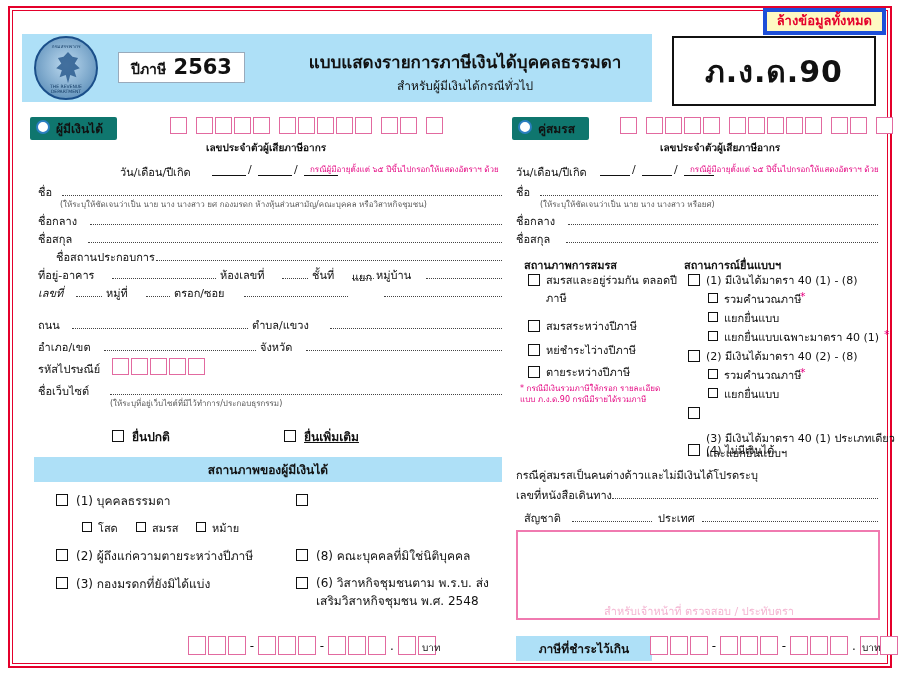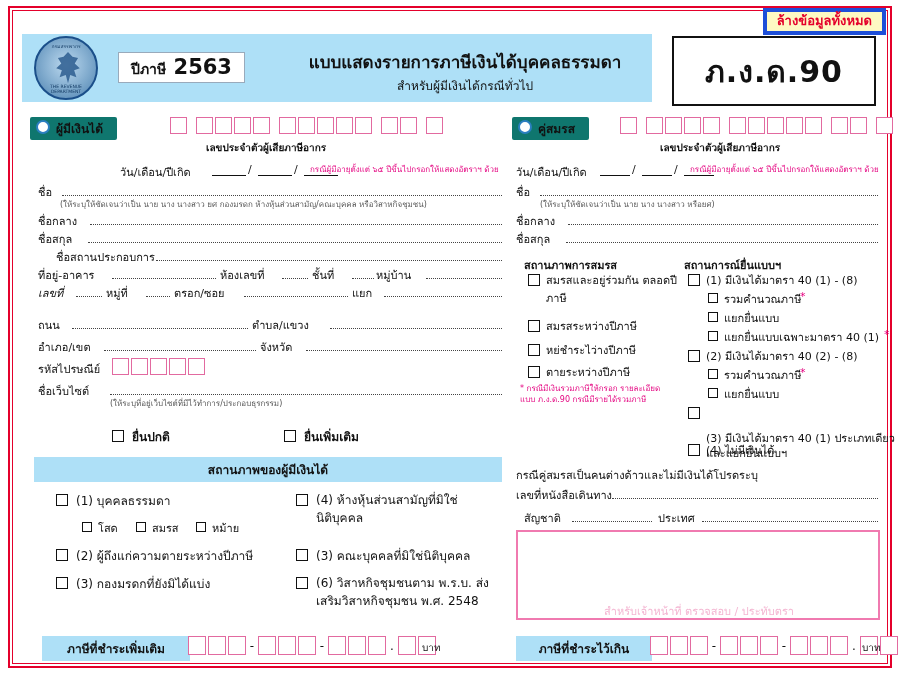--- a/index.html
+++ b/index.html
@@ -227,21 +227,21 @@
   <div class="dline" style="left:352px;top:278px;width:22px;"></div>
   <div class="lbl" style="left:376px;top:266px;">หมู่บ้าน</div>
   <div class="dline" style="left:426px;top:278px;width:76px;"></div>
 
   <div class="lbl" style="left:38px;top:284px;font-style:italic;">เลขที่</div>
   <div class="dline" style="left:76px;top:296px;width:26px;"></div>
   <div class="lbl" style="left:106px;top:284px;">หมู่ที่</div>
   <div class="dline" style="left:146px;top:296px;width:24px;"></div>
   <div class="lbl" style="left:174px;top:284px;">ตรอก/ซอย</div>
   <div class="dline" style="left:244px;top:296px;width:104px;"></div>
-  <div class="lbl" style="left:352px;top:284px;">แยก</div>
+  <div class="lbl" style="left:352px;top:268px;">แยก</div>
   <div class="dline" style="left:384px;top:296px;width:118px;"></div>
 
   <div class="lbl" style="left:38px;top:316px;">ถนน</div>
   <div class="dline" style="left:72px;top:328px;width:176px;"></div>
   <div class="lbl" style="left:252px;top:316px;">ตำบล/แขวง</div>
   <div class="dline" style="left:330px;top:328px;width:172px;"></div>
 
   <div class="lbl" style="left:38px;top:338px;">อำเภอ/เขต</div>
   <div class="dline" style="left:104px;top:350px;width:152px;"></div>
   <div class="lbl" style="left:260px;top:338px;">จังหวัด</div>
@@ -256,21 +256,21 @@
       <div class="cell"></div>
   </div>
 
   <div class="lbl" style="left:38px;top:382px;">ชื่อเว็บไซต์</div>
   <div class="dline" style="left:110px;top:394px;width:392px;"></div>
   <div class="hint-g" style="left:110px;top:397px;width:330px;">(ให้ระบุที่อยู่เว็บไซต์ที่มีไว้ทำการ/ประกอบธุรกรรม)</div>
 
   <div class="cb" style="left:112px;top:430px;"></div>
   <div class="lbl lbl-b" style="left:132px;top:427px;font-size:12px;">ยื่นปกติ</div>
   <div class="cb" style="left:284px;top:430px;"></div>
-  <div class="lbl lbl-b" style="left:304px;top:427px;font-size:12px;">ยื่นเพิ่มเติม</div>
+  <div class="lbl lbl-b" style="left:304px;top:427px;font-size:12px;text-decoration:underline;">ยื่นเพิ่มเติม</div>
 
   <div class="tag" style="left:512px;top:117px;">
     <span class="bullet"></span>
     <span>คู่สมรส</span>
   </div>
   <div class="idboxes" style="left:620px;top:117px;">
     <div class="cell"></div>
       <div class="gap"></div>
     <div class="cell"></div>
       <div class="cell"></div>
@@ -368,29 +368,27 @@
   <div class="cb-sm" style="left:196px;top:522px;"></div>
   <div class="lbl" style="left:212px;top:519px;font-size:11px;">หม้าย</div>
 
   <div class="cb" style="left:56px;top:549px;"></div>
   <div class="lbl" style="left:76px;top:546px;font-size:12px;">(2) ผู้ถึงแก่ความตายระหว่างปีภาษี</div>
 
   <div class="cb" style="left:56px;top:577px;"></div>
   <div class="lbl" style="left:76px;top:574px;font-size:12px;">(3) กองมรดกที่ยังมิได้แบ่ง</div>
 
   <div class="cb" style="left:296px;top:494px;"></div>
-  <div class="lbl" style="left:316px;top:491px;font-size:12px;width:186px;line-height:1.5;">(4) ห้างหุ้นส่วนสามัญที่มิใช่นิติบุคคล</div>
 
   <div class="cb" style="left:296px;top:549px;"></div>
-  <div class="lbl" style="left:316px;top:546px;font-size:12px;">(3) คณะบุคคลที่มิใช่นิติบุคคล</div>
+  <div class="lbl" style="left:316px;top:546px;font-size:12px;">(8) คณะบุคคลที่มิใช่นิติบุคคล</div>
 
   <div class="cb" style="left:296px;top:577px;"></div>
   <div class="lbl" style="left:316px;top:574px;font-size:12px;width:186px;line-height:1.5;">(6) วิสาหกิจชุมชนตาม พ.ร.บ. ส่งเสริมวิสาหกิจชุมชน พ.ศ. 2548</div>
 
-  <div class="pay-band" style="left:42px;top:636px;width:132px;text-align:center;">ภาษีที่ชำระเพิ่มเติม</div>
   <div class="amount-cells" style="left:188px;top:636px;">
     <div class="cell"></div>
       <div class="cell"></div>
       <div class="cell"></div>
     <div class="sep">-</div>
     <div class="cell"></div>
       <div class="cell"></div>
       <div class="cell"></div>
     <div class="sep">-</div>
     <div class="cell"></div>

